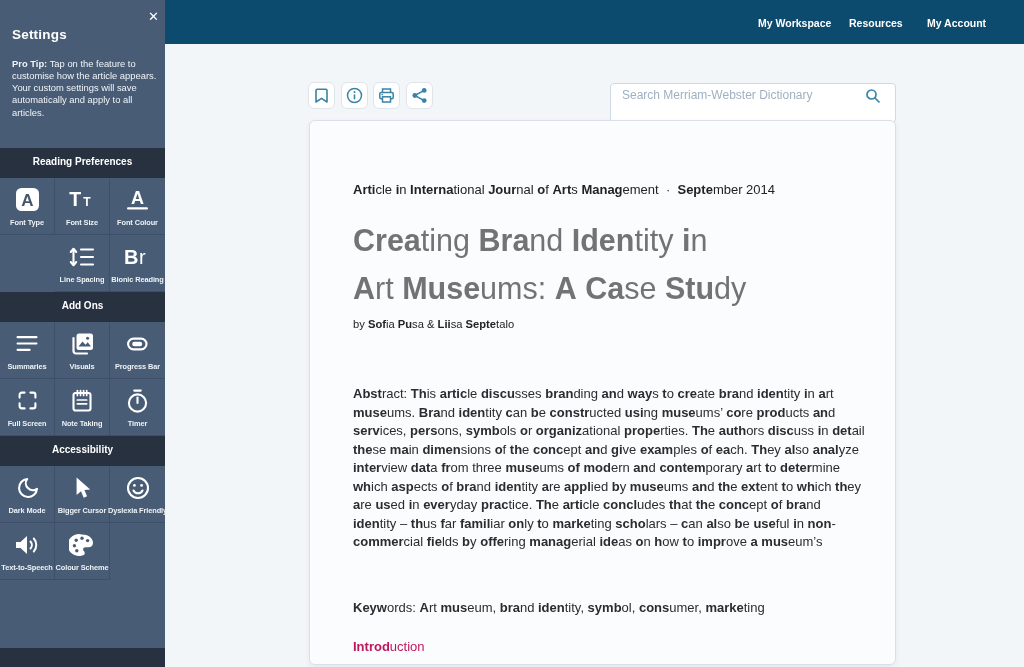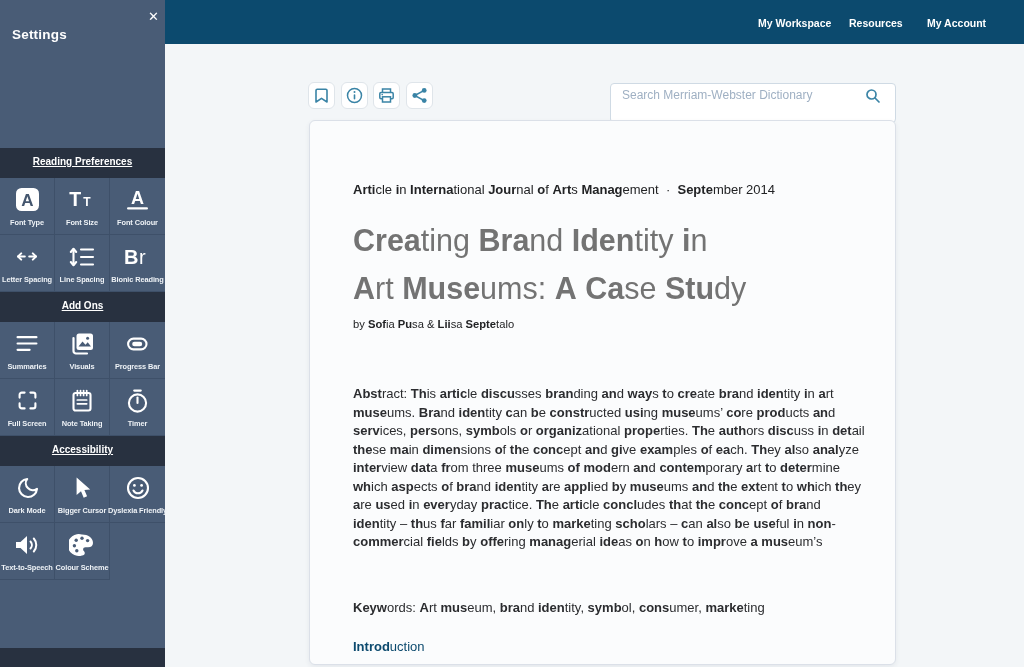--- a/index.html
+++ b/index.html
@@ -21,31 +21,31 @@
   
   #card{left:309px;top:120px;width:587px;height:545px;box-shadow:0 2px 5px rgba(40,60,90,.07);background:#fbfcfd;
         border:1px solid #dbe0e8;border-radius:6px;box-sizing:border-box;}
   .meta{left:353px;top:182px;font-size:13px;color:#222325;}
   .title{left:353px;top:216px;font-size:30.5px;line-height:48.3px;color:#737373;
          font-weight:400;white-space:nowrap;}
   .byline{left:353px;top:318px;font-size:11.2px;color:#222325;}
   .abstract{left:353px;top:385px;font-size:13px;line-height:18.55px;color:#2b2c2f;
             white-space:nowrap;}
   .kw{left:353px;top:600px;font-size:13px;color:#2b2c2f;white-space:nowrap;}
-  .intro{left:353px;top:639px;font-size:13px;color:#0c4a6e;}
+  .intro{left:353px;top:639px;font-size:13px;color:#be185d;}
   b{font-weight:700;}
   
   #sidebar{left:0;top:0;width:165px;height:667px;background:#495c76;color:#fff;}
   #sidebar .close{position:absolute;right:6px;top:9px;font-size:13px;color:#fff;}
   #sidebar h1{position:absolute;left:12px;top:27px;margin:0;font-size:13.5px;
               font-weight:700;letter-spacing:.2px;}
   #sidebar .protip{position:absolute;left:12px;top:58px;width:150px;
                    font-size:9.4px;line-height:12.15px;color:#f0f4f8;white-space:nowrap;}
   .shead{position:absolute;left:0;width:165px;background:#283140;color:#fff;
-         font-weight:700;font-size:10px;text-align:center;text-decoration:underline;}
+         font-weight:700;font-size:10px;text-align:center;}
   .tile{position:absolute;width:54px;height:56px;border-right:1px solid #3e5069;
         border-bottom:1px solid #3e5069;box-sizing:content-box;text-align:center;}
   .ico{position:absolute;left:0;top:8px;width:100%;height:27px;
        display:flex;align-items:center;justify-content:center;}
   .tile .lbl{position:absolute;left:50%;transform:translateX(-50%);top:40px;
              font-size:7.4px;font-weight:700;white-space:nowrap;
              color:#eef2f6;letter-spacing:-.1px;}
   #sfoot{left:0;top:648px;width:165px;height:19px;background:#283140;}
 </style>
 </head>
@@ -113,20 +113,21 @@
     <div><b>iden</b>tity – <b>th</b>us <b>f</b>ar <b>famil</b>iar <b>on</b>ly <b>t</b>o <b>marke</b>ting <b>scho</b>lars – <b>c</b>an <b>al</b>so <b>b</b>e <b>use</b>ful <b>i</b>n <b>non</b>-</div>
     <div><b>commer</b>cial <b>fie</b>lds <b>b</b>y <b>offe</b>ring <b>manag</b>erial <b>ide</b>as <b>o</b>n <b>h</b>ow <b>t</b>o <b>impr</b>ove <b>a</b> <b>mus</b>eum’s</div>
   </div>
 
   <div class="kw abs"><b>Keyw</b>ords: <b>A</b>rt <b>mus</b>eum, <b>bra</b>nd <b>iden</b>tity, <b>symb</b>ol, <b>cons</b>umer, <b>marke</b>ting</div>
   <div class="intro abs"><b>Introd</b>uction</div>
 
   <div id="sidebar" class="abs">
     <span class="close">✕</span>
     <h1>Settings</h1>
+    <div class="protip"><b>Pro Tip:</b> Tap on the feature to<br>customise how the article appears.<br>Your custom settings will save<br>automatically and apply to all<br>articles.</div>
 
     <div class="shead" style="top:148px;height:30px;line-height:27px;">Reading Preferences</div>
     <div class="tile" style="left:0;top:178px;" id="t-fonttype">
       <div class="ico">
         <svg width="25" height="25" viewBox="0 0 25 25">
           <rect x="1" y="1" width="23" height="23" rx="5.5" fill="#fff"></rect>
           <text x="12.5" y="18.8" font-family="Liberation Sans" font-size="17" font-weight="bold" fill="#44566e" text-anchor="middle">A</text>
         </svg>
       </div>
       <span class="lbl">Font Type</span>
@@ -141,33 +142,20 @@
       <span class="lbl">Font Size</span>
     </div>
     <div class="tile" style="left:110px;top:178px;border-right:none;width:55px;" id="t-fontcolour">
       <div class="ico">
         <svg width="25" height="26" viewBox="0 0 25 26">
           <text x="12.5" y="17" font-family="Liberation Sans" font-size="18" font-weight="bold" fill="#fff" text-anchor="middle">A</text>
           <rect x="2" y="20.3" width="21" height="2.3" rx="1.15" fill="#fff"></rect>
         </svg>
       </div>
       <span class="lbl">Font Colour</span>
-    </div>
-    <div class="tile" style="left:0;top:235px;" id="t-letter">
-      <div class="ico">
-        <svg width="22" height="13" viewBox="0 0 22 13">
-          <g stroke="#fff" stroke-width="2" stroke-linecap="round" stroke-linejoin="round" fill="none">
-            <line x1="2.2" y1="6.5" x2="8.8" y2="6.5"></line>
-            <path d="M5.2 3.4 L2 6.5 L5.2 9.6"></path>
-            <line x1="13.2" y1="6.5" x2="19.8" y2="6.5"></line>
-            <path d="M16.8 3.4 L20 6.5 L16.8 9.6"></path>
-          </g>
-        </svg>
-      </div>
-      <span class="lbl">Letter Spacing</span>
     </div>
     <div class="tile" style="left:55px;top:235px;text-decoration:underline;" id="t-line">
       <div class="ico">
         <svg width="26" height="22" viewBox="0 0 26 22">
           <g stroke="#fff" stroke-width="2.1" stroke-linecap="round" stroke-linejoin="round" fill="none">
             <line x1="4.5" y1="3.5" x2="4.5" y2="18.5"></line>
             <path d="M1.8 6 L4.5 2.8 L7.2 6"></path>
             <path d="M1.8 16 L4.5 19.2 L7.2 16"></path>
             <line x1="12" y1="3.5" x2="24" y2="3.5"></line>
             <line x1="12" y1="11" x2="24" y2="11"></line>

